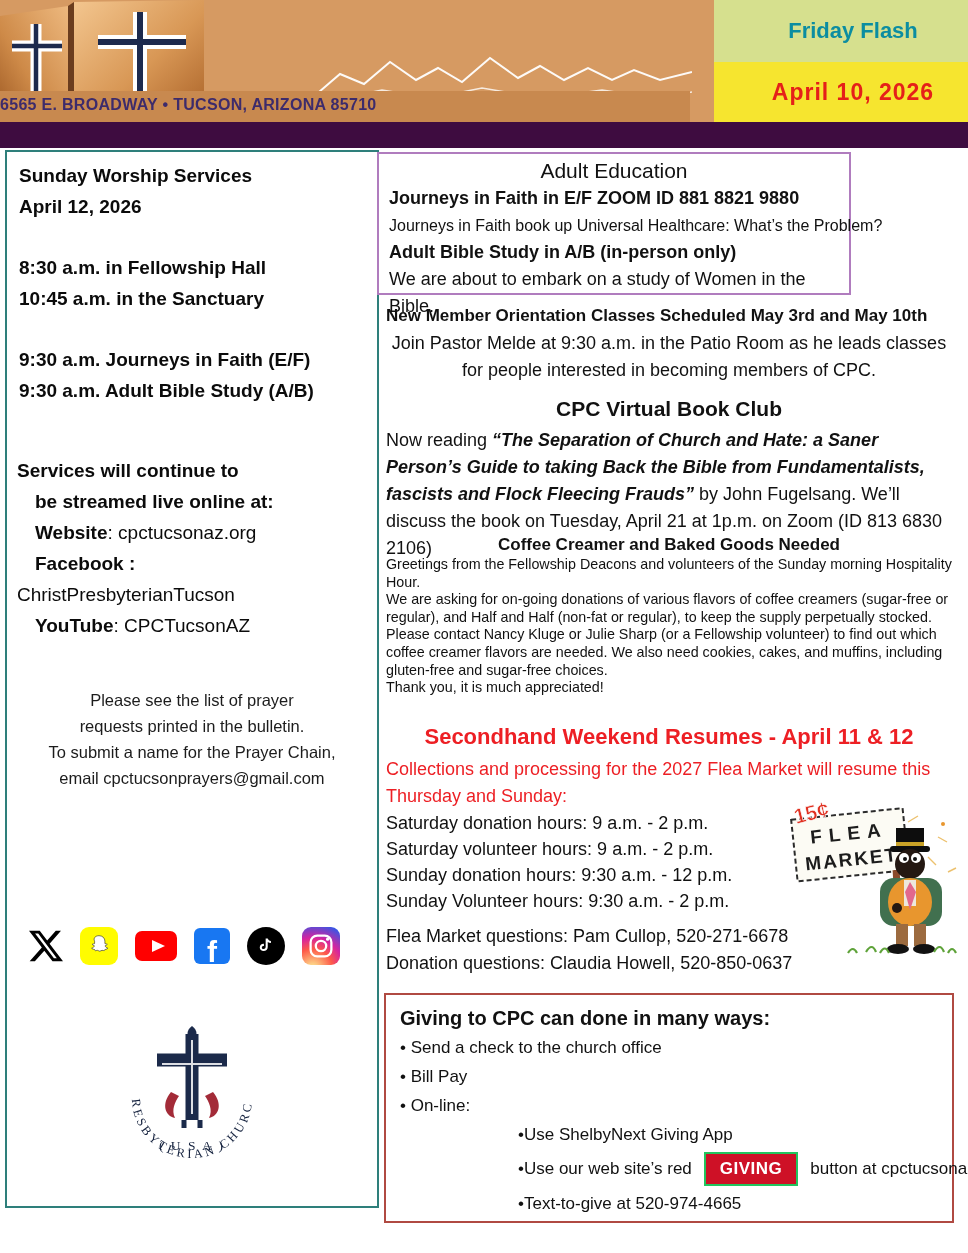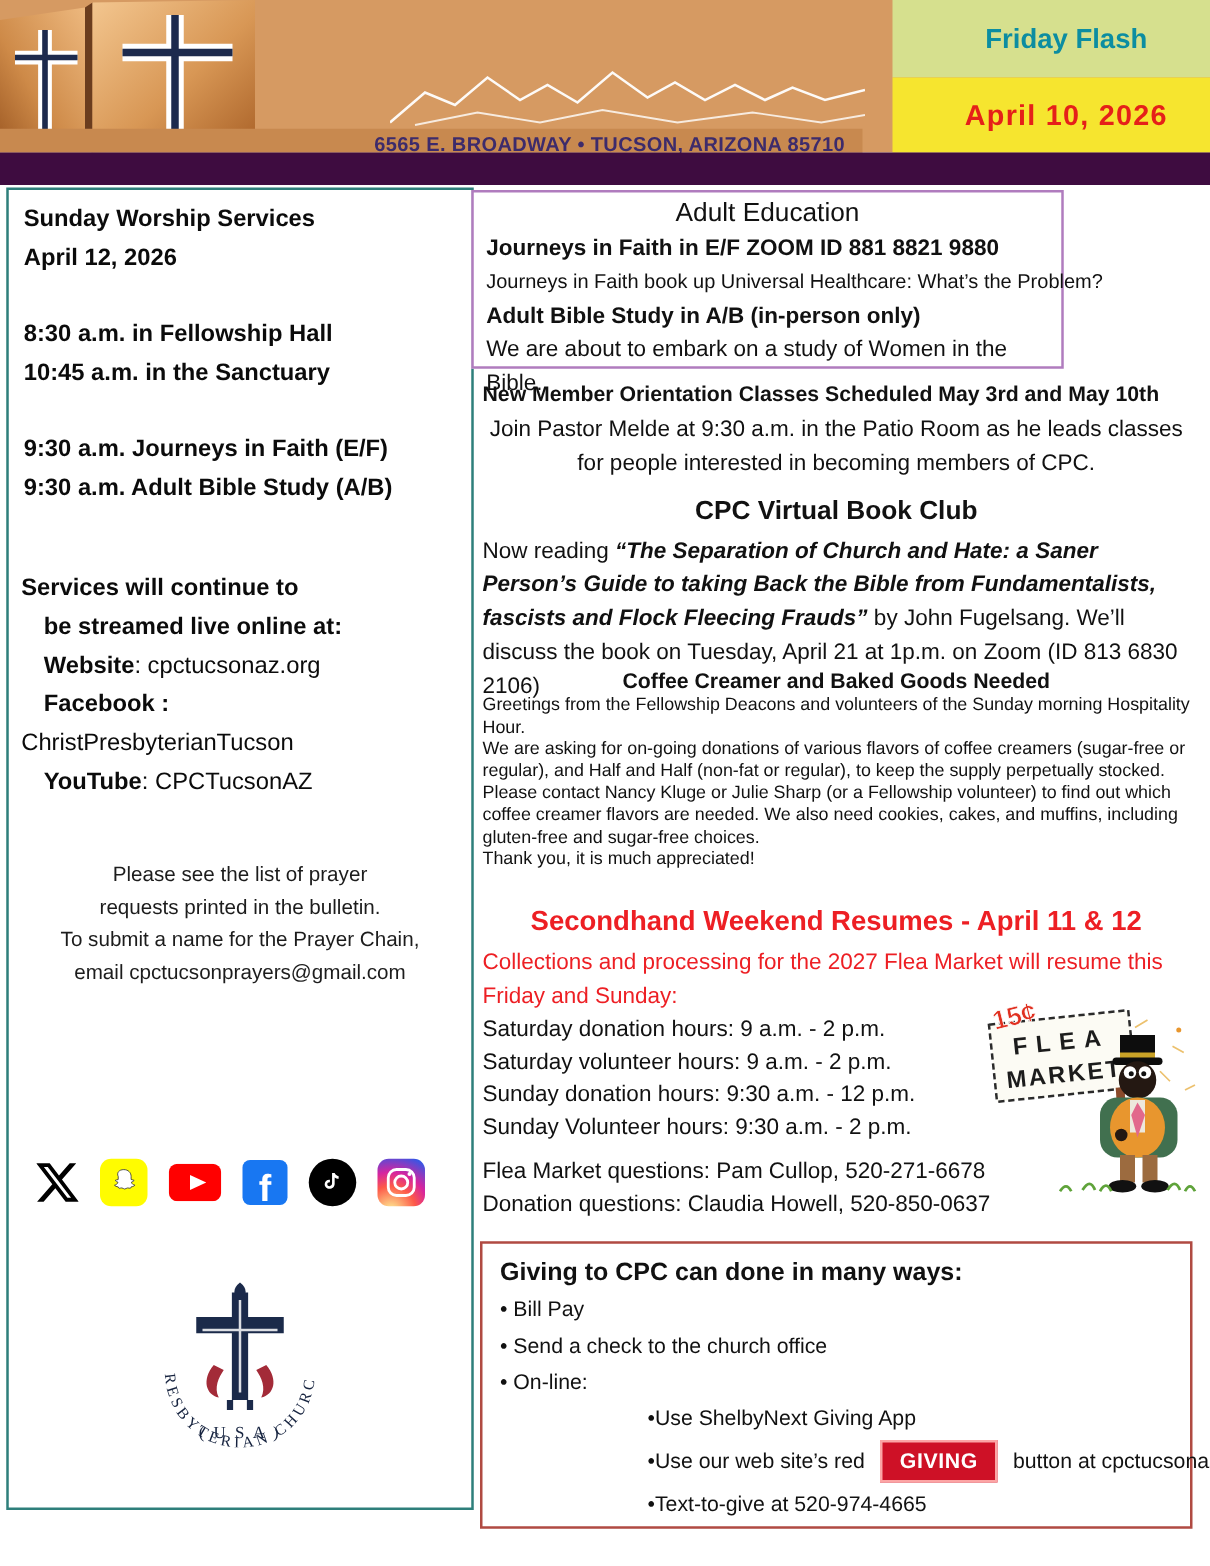--- a/index.html
+++ b/index.html
@@ -1,22 +1,22 @@
 <!DOCTYPE html>
 <html style="--header-orange: #D69A62; --header-orange-dark: #C8894F; --brand-blue: #3B55A0; --address-purple: #3D2B6B; --flash-bg: #D6E08E; --flash-teal: #0C8DA1; --date-bg: #F6E52F; --date-red: #E52019; --bar-purple: #3E0C40; --teal-border: #2E7F7B; --adult-border: #B07CBE; --accent-red: #ED1F24; --giving-border: #B04A42; --giving-btn: #CE1126;"><head>
 <meta charset="utf-8">
 <style>
   html,body{margin:0;padding:0;background:#fff;}
   .page{position:relative;width:968px;height:1253px;background:#fff;overflow:hidden;
         font-family:"Liberation Sans",sans-serif;color:#111;}
 
   
   .header{position:absolute;left:0;top:0;width:968px;height:122px;background:var(--header-orange,#D69A62);}
-  .header-addr{position:absolute;left:0;bottom:0;width:690px;height:19px;background:var(--header-orange-dark,#C8894F);
-      color:var(--address-purple,#3D2B6B);font-weight:bold;font-size:16px;line-height:27px;text-align:right;
+  .header-addr{position:absolute;left:0;bottom:0;width:690px;height:31px;background:var(--header-orange-dark,#C8894F);
+      color:var(--address-purple,#3D2B6B);font-weight:bold;font-size:16px;line-height:27px;text-align:left;
       padding-right:14px;box-sizing:border-box;letter-spacing:.3px;}
   .brand{position:absolute;left:128px;top:2px;color:var(--brand-blue,#3B55A0);font-family:"Liberation Serif",serif;}
   .brand-title{font-size:57px;line-height:58px;font-weight:bold;letter-spacing:2px;}
   .brand-sub{font-size:29px;line-height:32px;letter-spacing:1px;}
   .mountains{position:absolute;left:312px;top:40px;}
   .header-right{position:absolute;left:690px;top:0;width:278px;height:122px;padding-left:24px;}
   .flash-box{height:62px;background:var(--flash-bg,#D6E08E);display:flex;align-items:center;justify-content:center;
       color:var(--flash-teal,#0C8DA1);font-weight:bold;font-size:22px;}
   .date-box{height:60px;background:var(--date-bg,#F6E52F);display:flex;align-items:center;justify-content:center;
       color:var(--date-red,#E52019);font-weight:bold;font-size:23px;letter-spacing:1px;}
@@ -65,21 +65,21 @@
   .sh-contact{font-size:18px;line-height:27px;white-space:nowrap;}
   .mt9{margin-top:9px;}
   .flea{position:absolute;left:788px;top:802px;}
 
   .giving-box{position:absolute;left:384px;top:993px;width:570px;height:230px;border:2px solid var(--giving-border,#B04A42);
       box-sizing:border-box;padding:8px 14px;background:#fff;}
   .gv-title{font-weight:bold;font-size:20px;line-height:30px;}
   .gv-b{font-size:17px;line-height:29px;}
   .gv-s{font-size:17px;line-height:29px;padding-left:118px;white-space:nowrap;}
   .gv-row{display:flex;align-items:center;padding-left:118px;gap:12px;height:40px;font-size:17px;white-space:nowrap;}
-  .gv-btn{background:var(--giving-btn,#CE1126);color:#fff;border:2px solid #fca5a5;font-weight:bold;font-size:17px;
+  .gv-btn{background:var(--giving-btn,#CE1126);color:#fff;border:2px solid #22c55e;font-weight:bold;font-size:17px;
       padding:5px 14px;letter-spacing:.5px;}
 </style>
 </head>
 <body>
 
 <div class="page">
 
   <div class="header">
     <svg width="205" height="122" viewBox="0 0 205 122" style="position:absolute;left:0;top:0">
       <defs>
@@ -232,21 +232,21 @@
 
   <div class="group" id="grp-coffee">
     <div class="coffee-title">Coffee Creamer and Baked Goods Needed</div>
     <div class="coffee-p">Greetings from the Fellowship Deacons and volunteers of the Sunday morning Hospitality Hour.</div>
     <div class="coffee-p">We are asking for on-going donations of various flavors of coffee creamers (sugar-free or regular), and Half and Half (non-fat or regular), to keep the supply perpetually stocked. Please contact Nancy Kluge or Julie Sharp (or a Fellowship volunteer) to find out which coffee creamer flavors are needed.  We also need cookies, cakes, and muffins, including gluten-free and sugar-free choices.</div>
     <div class="coffee-p">Thank you, it is much appreciated!</div>
   </div>
 
   <div class="group" id="grp-sh">
     <div class="sh-title">Secondhand Weekend Resumes -  April 11 &amp; 12</div>
-    <div class="sh-intro">Collections and processing for the 2027 Flea Market will resume this Friday and Sunday:</div>
+    <div class="sh-intro">Collections and processing for the 2027 Flea Market will resume this Thursday and Sunday:</div>
     <div class="sh-line">Saturday donation hours: 9 a.m. - 2 p.m.</div>
     <div class="sh-line">Saturday volunteer hours: 9 a.m. - 2 p.m.</div>
     <div class="sh-line">Sunday donation hours: 9:30 a.m. - 12 p.m.</div>
     <div class="sh-line">Sunday Volunteer hours: 9:30 a.m. - 2 p.m.</div>
     <div class="sh-contact mt9">Flea Market questions: Pam Cullop, 520-271-6678</div>
     <div class="sh-contact">Donation questions: Claudia Howell, 520-850-0637</div>
   </div>
 
   <svg class="flea" width="175" height="155" viewBox="0 0 175 155">
 
@@ -285,22 +285,22 @@
       <ellipse cx="136" cy="147" rx="11" ry="5" fill="#111"></ellipse>
     </g>
 
     <g stroke="#5FA33A" stroke-width="2.2" fill="none">
       <path d="M78 150 q6 -10 10 0 M92 151 q5 -9 9 0 M146 150 q6 -10 10 0 M160 151 q4 -8 8 0 M60 151 q5 -8 9 0"></path>
     </g>
   </svg>
 
   <div class="giving-box">
     <div class="gv-title">Giving to CPC can done in many ways:</div>
+    <div class="gv-b">• Send a check to the church office</div>
     <div class="gv-b">• Bill Pay</div>
-    <div class="gv-b">• Send a check to the church office</div>
     <div class="gv-b">• On-line:</div>
     <div class="gv-s">•Use ShelbyNext Giving App</div>
     <div class="gv-row">
       <span>•Use our web site’s red</span>
       <span class="gv-btn">GIVING</span>
       <span>button at cpctucsonaz.org</span>
     </div>
     <div class="gv-s">•Text-to-give at 520-974-4665</div>
   </div>
 

